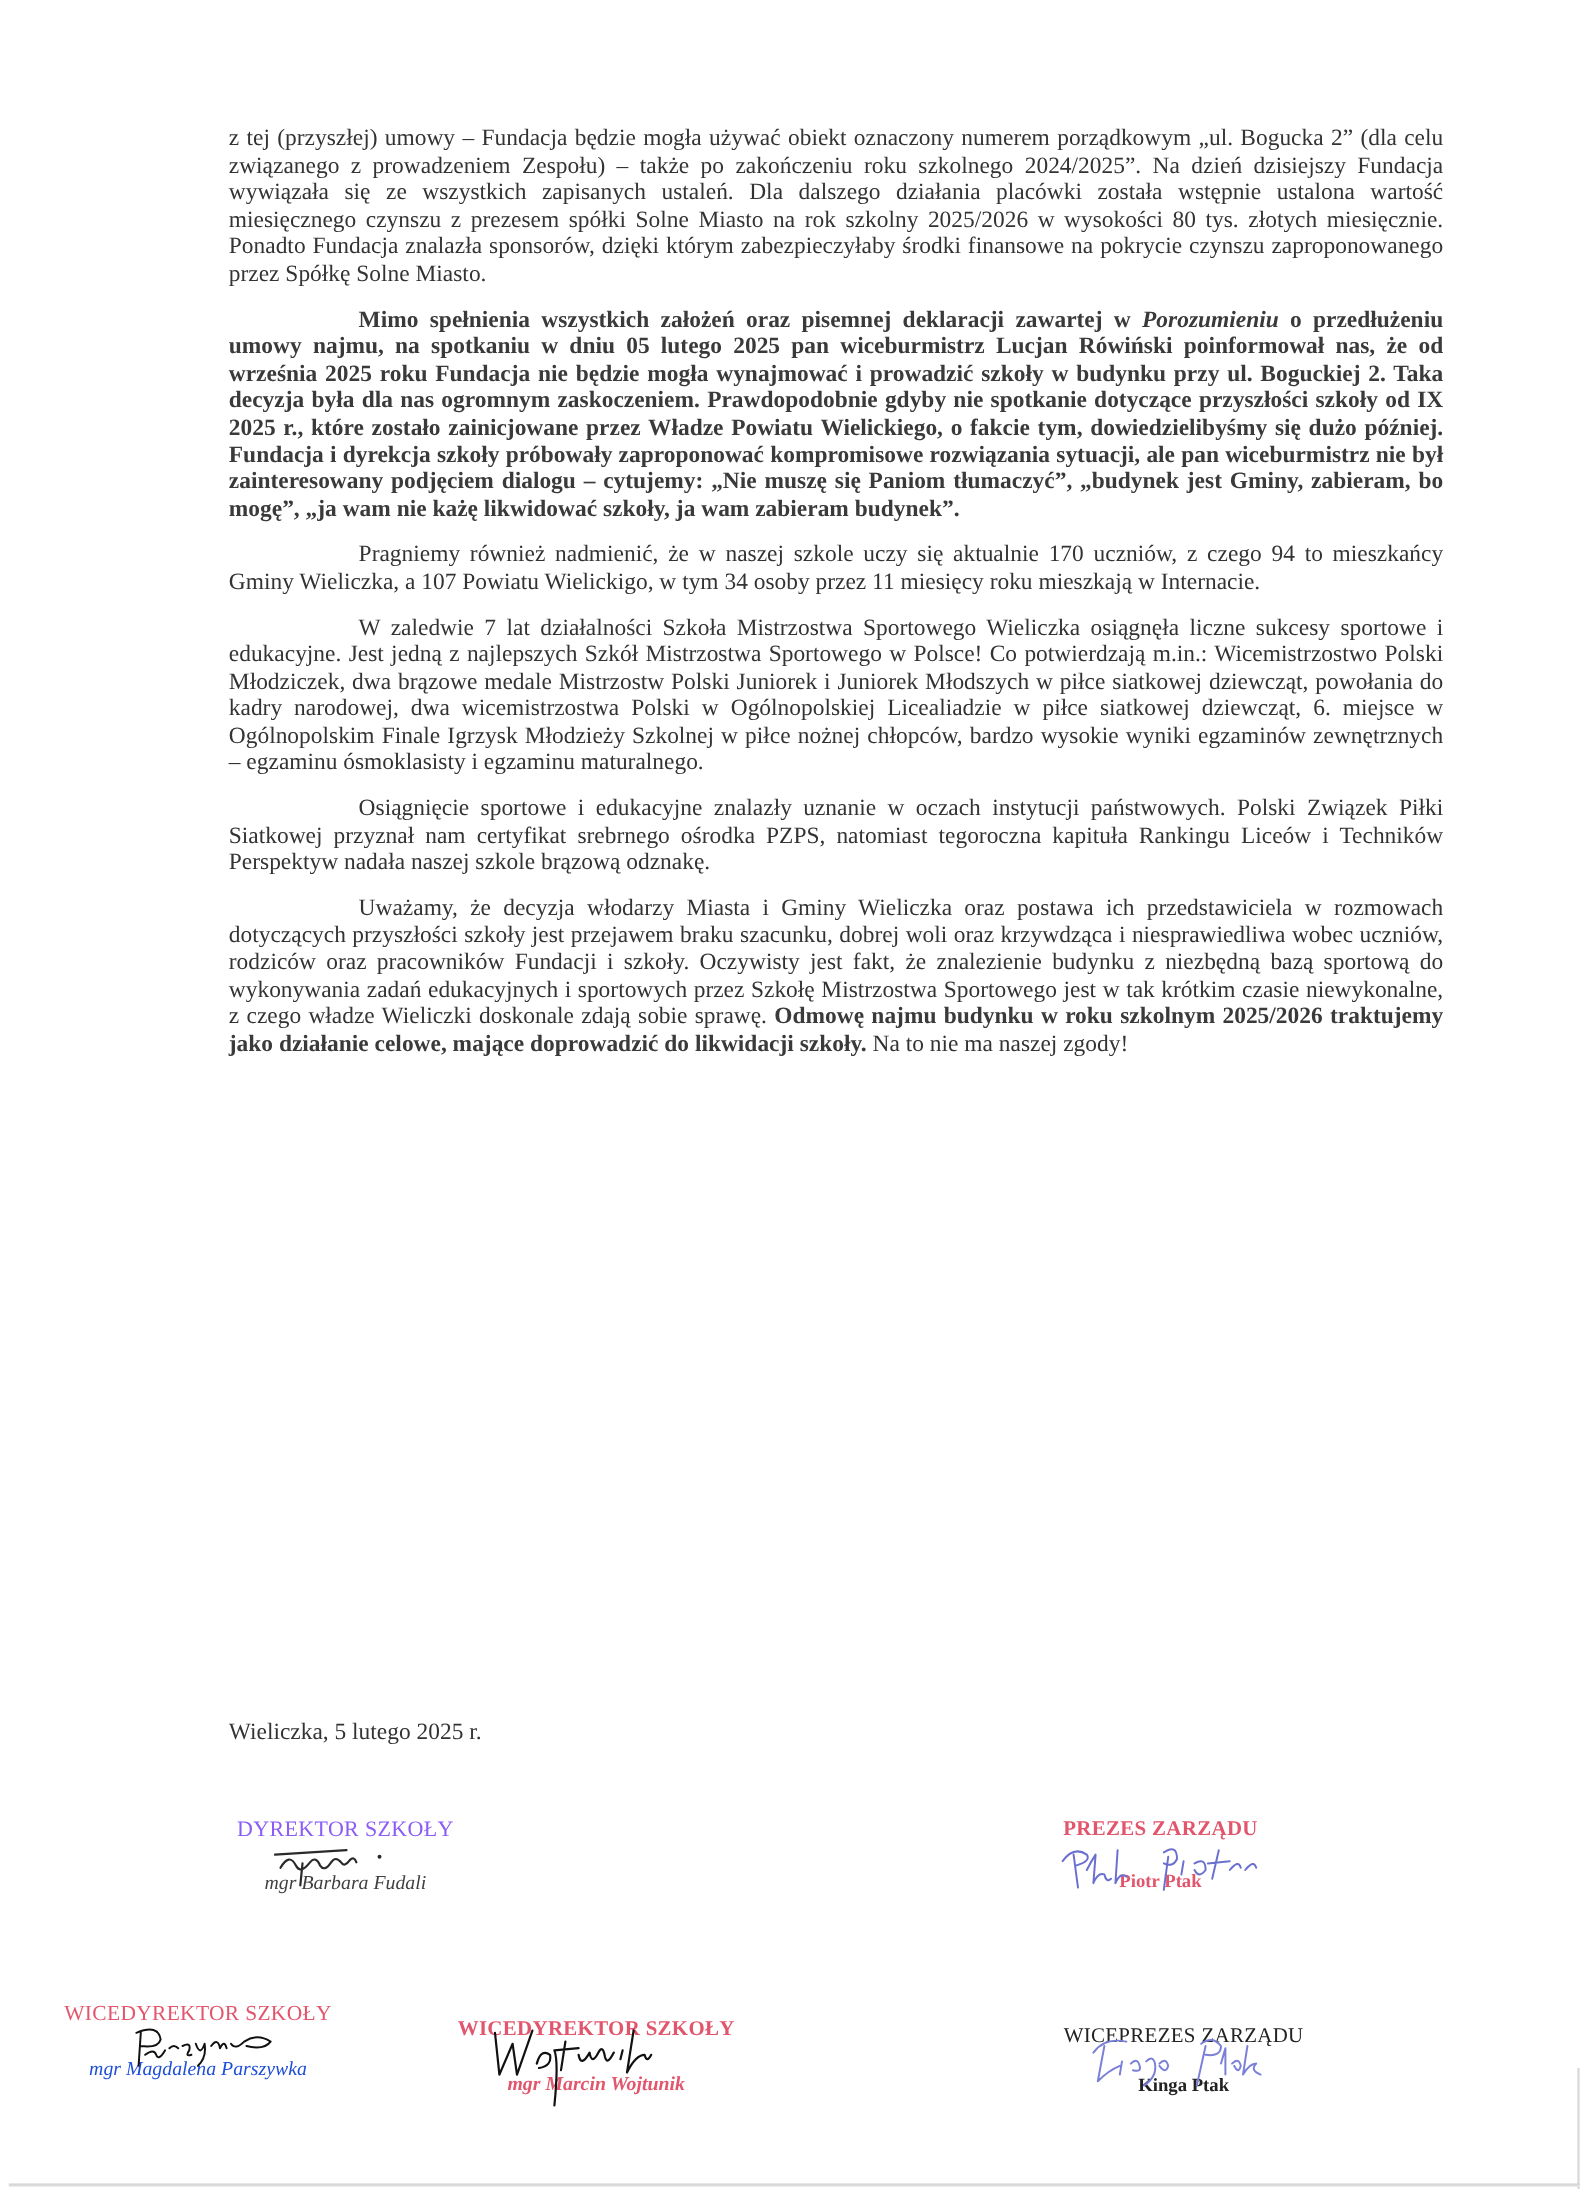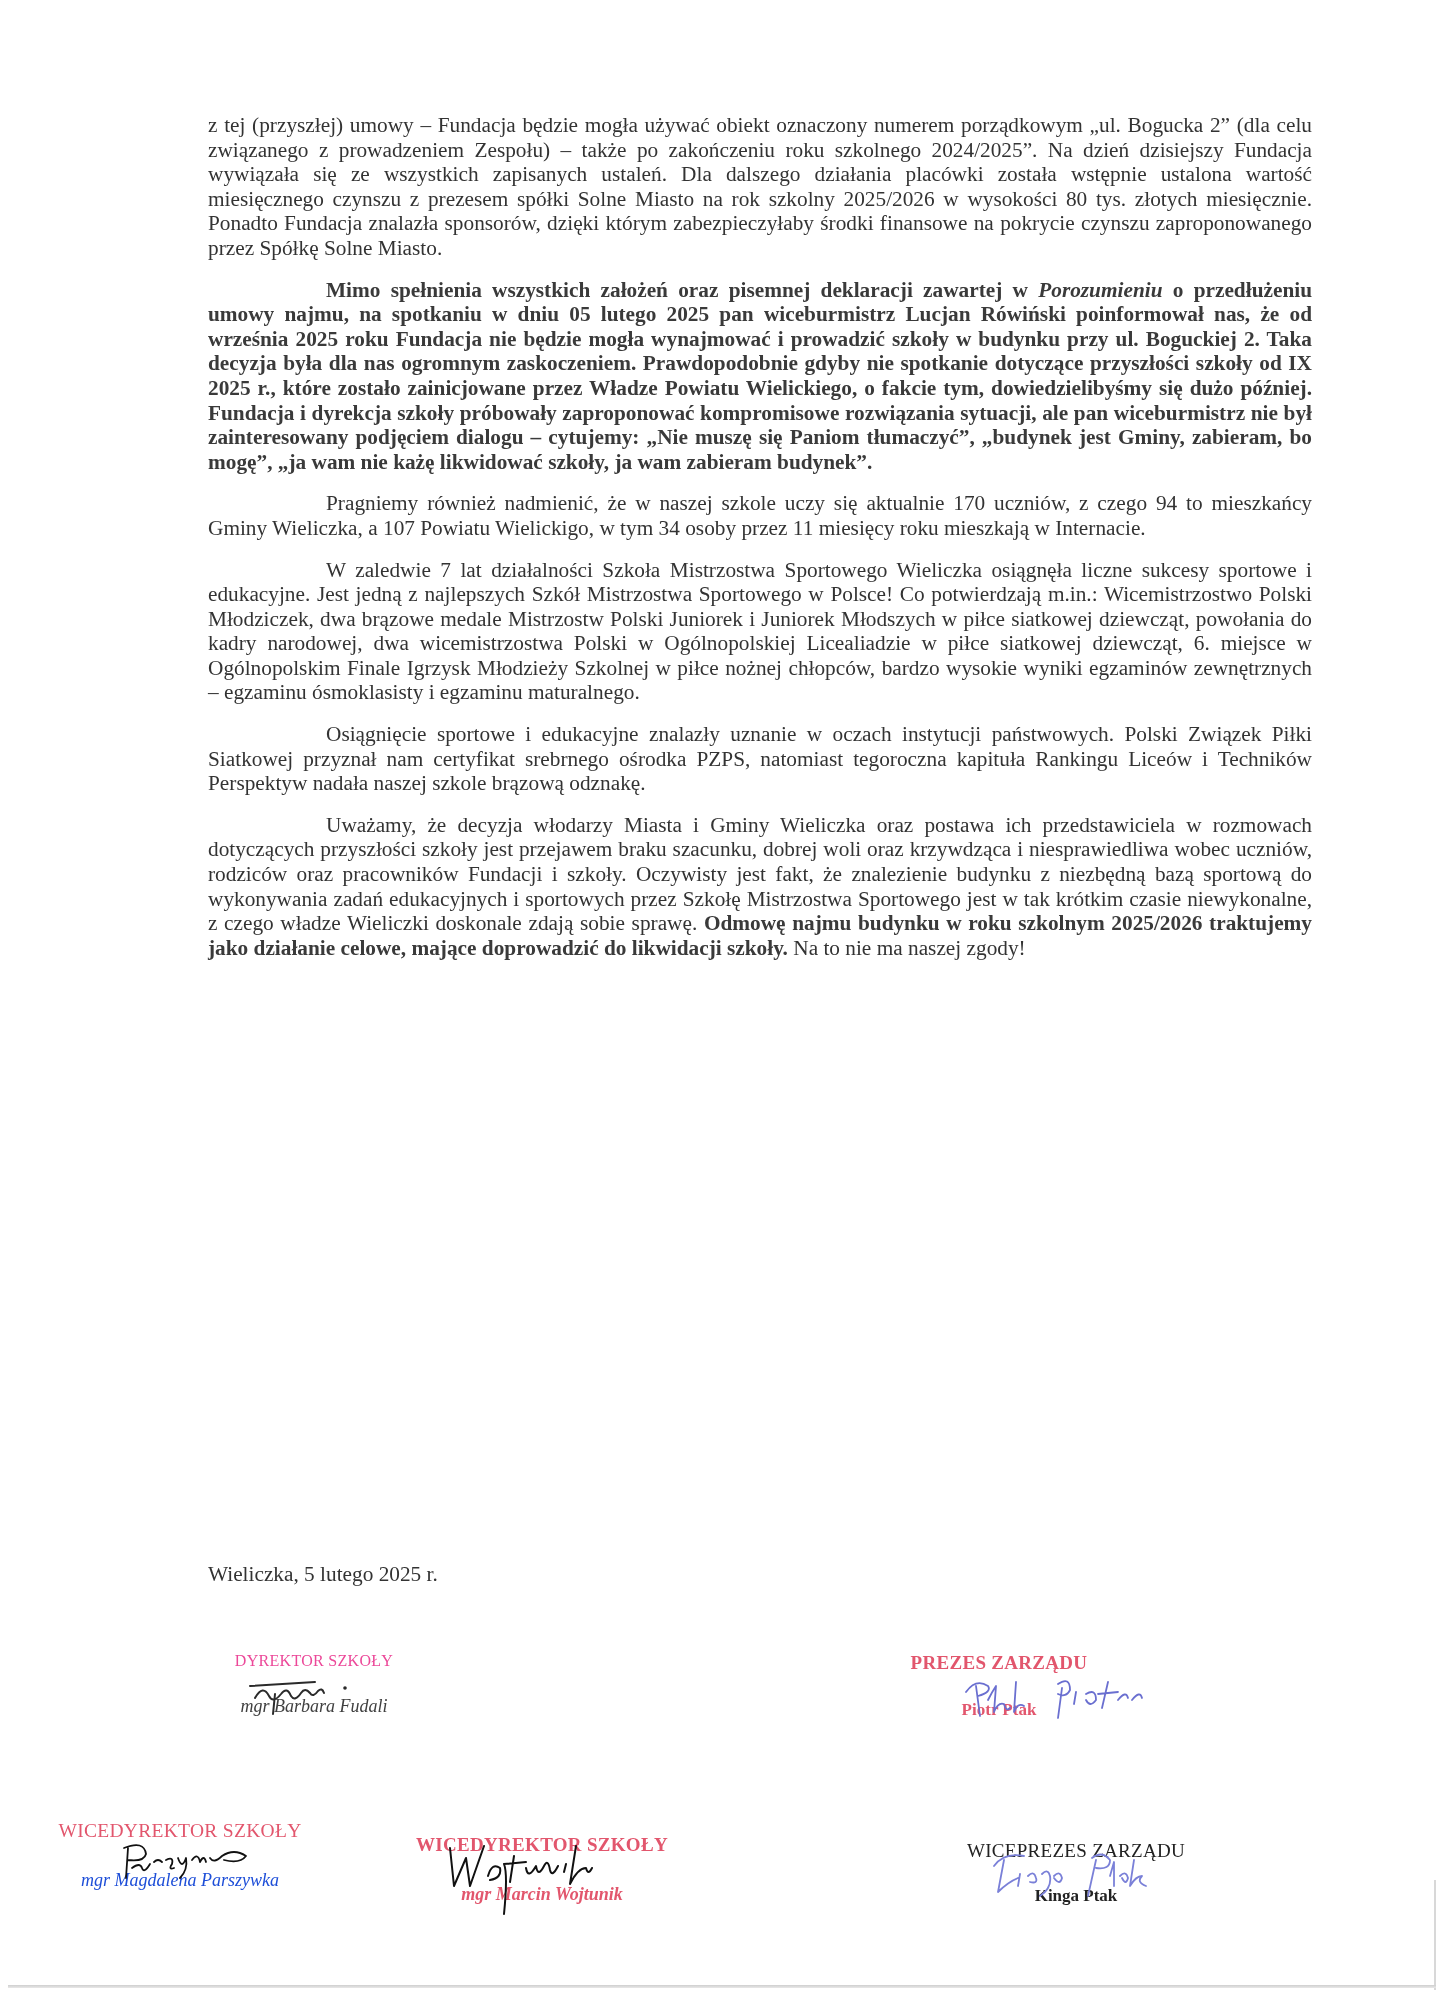--- a/index.html
+++ b/index.html
@@ -27,21 +27,21 @@
     .ital { font-style: italic; }
     .date-line {
       position: absolute; left: 208px; top: 1562px;
       font-family: "Liberation Serif", "DejaVu Serif", serif;
       font-size: 21.3px; color: #333;
     }
     .stamp {
       position: absolute; font-family: "Liberation Serif", "DejaVu Serif", serif;
       text-align: center;
     }
-    .stamp-title { color: #ec4899; font-size: 16px; letter-spacing: 0.3px; white-space: nowrap; }
+    .stamp-title { color: #8b5cf6; font-size: 20px; letter-spacing: 0.3px; white-space: nowrap; }
     .stamp-title.strong { color: #e2566d; }
     .stamp-title.black { color: #222; }
     .stamp-name { color: #404040; font-style: italic; font-size: 18px; white-space: nowrap; }
     .stamp-name.bold-red { font-style: normal; font-weight: bold; color: #e2566d; font-size: 17px; }
     .stamp-name.bold-black { font-style: normal; font-weight: bold; color: #222; font-size: 17px; }
     .sig { position: absolute; pointer-events: none; }
     .sig path { fill: none; stroke-linecap: round; stroke-linejoin: round; }
   </style>
 </head>
 <body>
@@ -61,21 +61,21 @@
 
   <div class="stamp" style="left:184px; top:1652px; width:260px;">
     <div class="stamp-title">DYREKTOR SZKOŁY</div>
     <div class="stamp-name" style="margin-top:26px;">mgr Barbara Fudali</div>
   </div>
   <svg class="sig" style="left:245px; top:1676px;" width="130" height="40" viewBox="0 0 130 40">
     <path d="M5 10 L70 6 M10 22 q8 -14 14 -2 q4 8 12 -2 q6 -8 10 2 q4 6 10 -3 q4 -6 9 0 q3 5 8 -2 q4 -4 6 2 M30 18 L28 38" stroke="#2a2a2a" stroke-width="2"></path>
     <circle cx="100" cy="12" r="1.8" fill="#2a2a2a"></circle>
   </svg>
 
-  <div class="stamp" style="left:864px; top:1652px; width:270px;">
+  <div class="stamp" style="left:920px; top:1652px; width:270px;">
     <div class="stamp-title strong" style="font-weight:bold; font-size:19px;">PREZES ZARZĄDU</div>
     <div class="stamp-name bold-red" style="margin-top:26px;">Piotr Ptak</div>
   </div>
   <svg class="sig" style="left:958px; top:1672px;" width="200" height="50" viewBox="0 0 200 50">
     <path d="M8 20 q10 -14 22 -6 q4 6 -10 10 M18 14 L22 44 M30 28 q4 -8 8 -14 L36 40 q4 -10 10 -8 q2 8 6 4 M58 10 L56 40 q4 -10 10 -6 M100 12 q12 -8 12 6 q-4 8 -12 4 M104 16 L100 46 M118 20 L116 32 M128 22 q10 -6 10 6 q-6 8 -10 0 M150 10 L144 36 M140 22 L160 20 M160 28 q8 -10 10 -2 M174 28 q8 -10 10 -2" stroke="#6a6fd0" stroke-width="1.8"></path>
   </svg>
 
   <div class="stamp" style="left:30px; top:1820px; width:300px;">
     <div class="stamp-title strong" style="font-size:19.5px;">WICEDYREKTOR SZKOŁY</div>
     <div class="stamp-name" style="margin-top:28px; color:#1d4ed8;">mgr Magdalena Parszywka</div>

